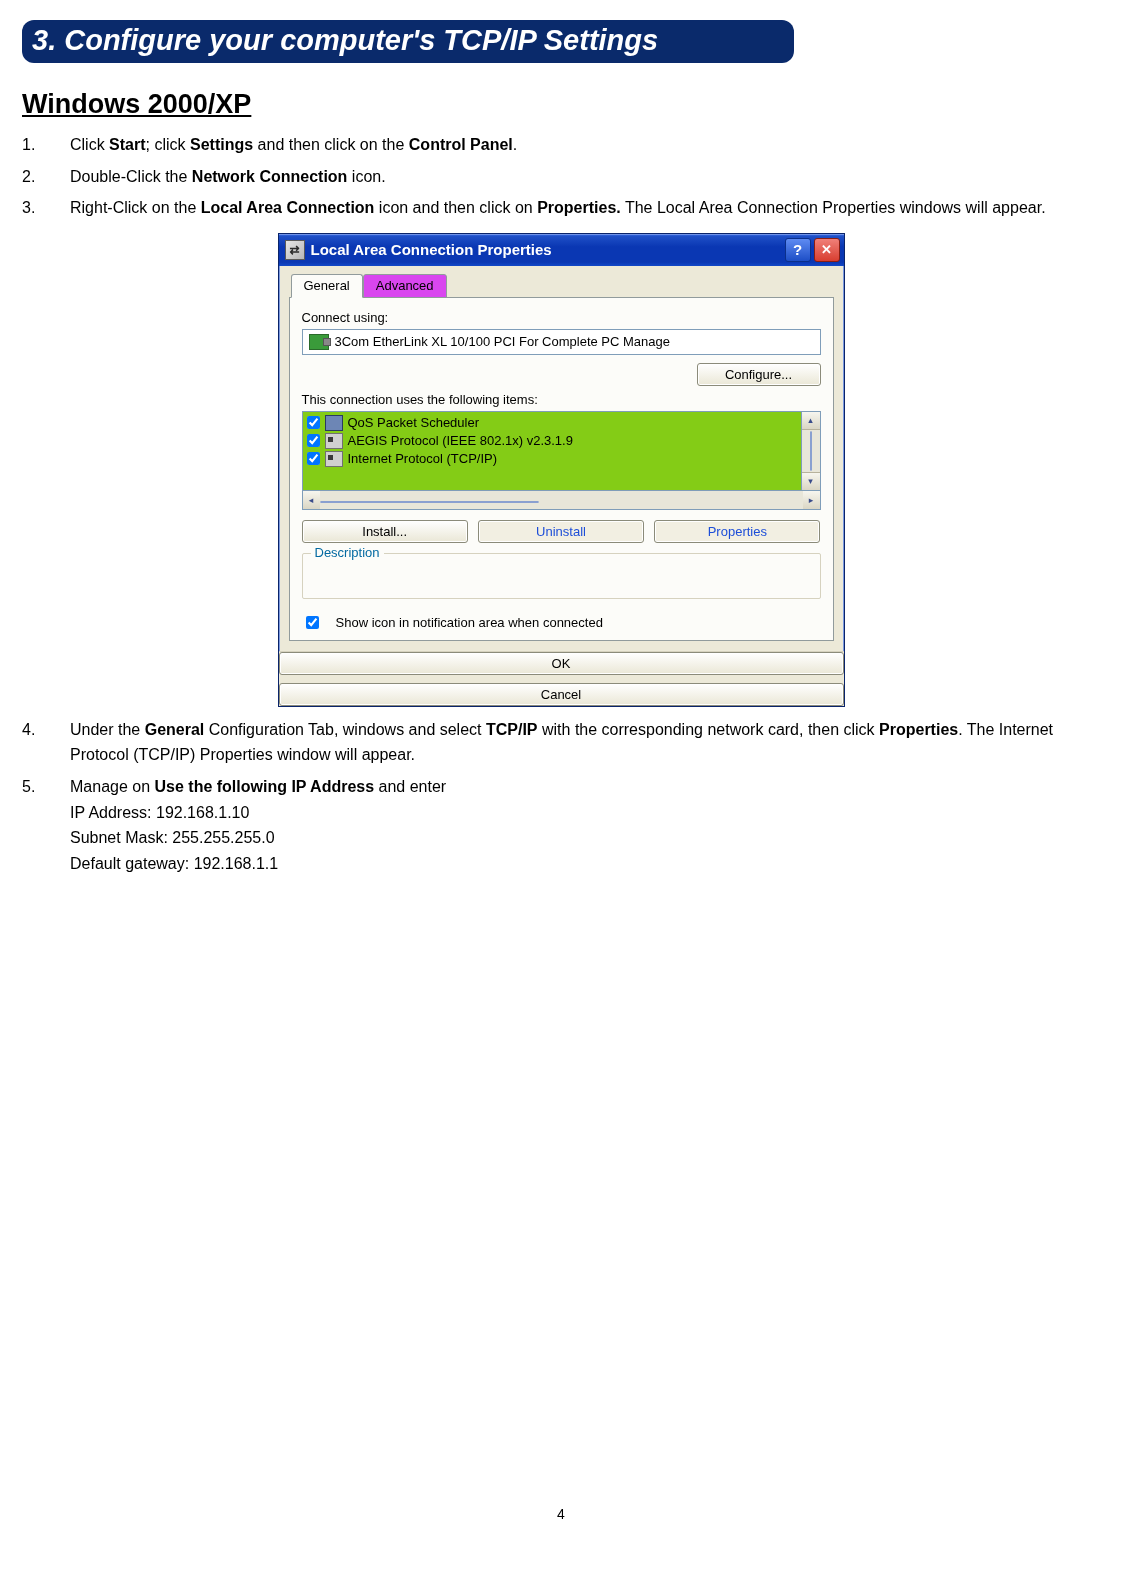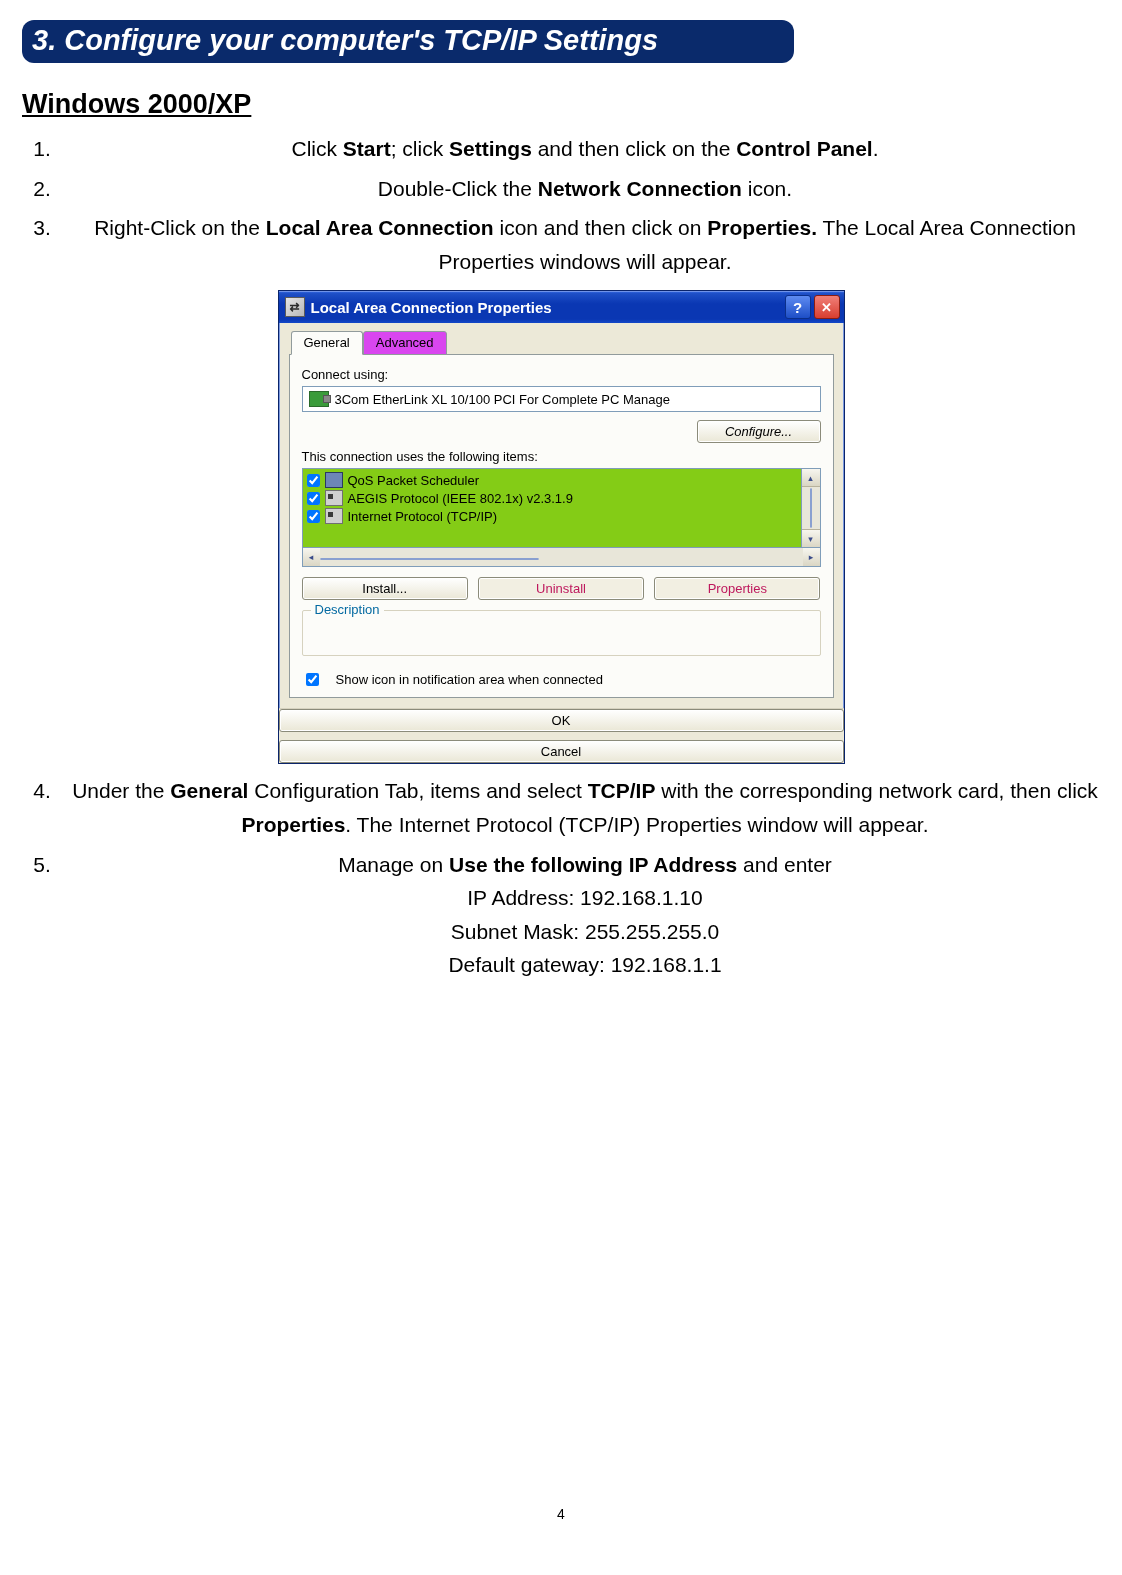--- a/index.html
+++ b/index.html
@@ -31,23 +31,22 @@
     font-weight: bold;
     text-decoration: underline;
     font-size: 27px;
     margin: 26px 0 12px 0;
   }
   ol.steps {
     list-style: none;
     counter-reset: step;
     margin: 0;
     padding: 0;
-    font-size: 21px;
+    font-size: 16px;
     line-height: 1.6;
-    text-align: center;
   }
   ol.steps > li {
     counter-increment: step;
     padding-left: 48px;
     position: relative;
     margin-bottom: 6px;
   }
   ol.steps > li::before {
     content: counter(step) ".";
     position: absolute;
@@ -163,24 +162,24 @@
     background: linear-gradient(to bottom,#fff,#eae7d6);
     border: 1px solid #8b8b7a;
     border-radius: 3px;
     font-size: 13px;
     padding: 3px 16px;
     min-width: 90px;
     text-align:center;
     box-shadow: inset 0 0 0 1px #fff;
   }
   .xp-button.disabled {
-    color:#be185d;
+    color:#1d4ed8;
     background:#f2efe2;
   }
-  .row-right { display:flex; justify-content:flex-end; margin-top:8px;font-style:italic; }
+  .row-right { display:flex; justify-content:flex-end; margin-top:8px; }
   .listbox-wrap {
     display:flex; margin-top:4px;
   }
   .listbox {
     flex:1; background:#84cc16; border:1px solid #7f9db9;
     height:74px; overflow:hidden; padding:2px 2px;
     font-size:13px;
   }
   .list-item { display:flex; align-items:center; gap:5px; padding:1px 2px;}
   .list-item input { margin:0; }
@@ -332,21 +331,21 @@
 
       <div class="xp-footer">
         <div class="xp-button">OK</div>
         <div class="xp-button">Cancel</div>
       </div>
     </div>
   </div>
 
   <ol class="steps" start="4" style="counter-reset: step 3;">
     <li>
-      <span>Under the </span><b>General</b><span> Configuration Tab, items and select </span><b>TCP/IP</b><span> with the corresponding network card, then click </span><b>Properties</b><span>. The Internet Protocol (TCP/IP) Properties window will appear.</span>
+      <span>Under the </span><b>General</b><span> Configuration Tab, windows and select </span><b>TCP/IP</b><span> with the corresponding network card, then click </span><b>Properties</b><span>. The Internet Protocol (TCP/IP) Properties window will appear.</span>
     </li>
     <li>
       <span>Manage on </span><b>Use the following IP Address</b><span> and enter</span>
       <div class="sub-lines">
         <div>IP Address: 192.168.1.10</div>
         <div>Subnet Mask: 255.255.255.0</div>
         <div>Default gateway: 192.168.1.1</div>
       </div>
     </li>
   </ol>

